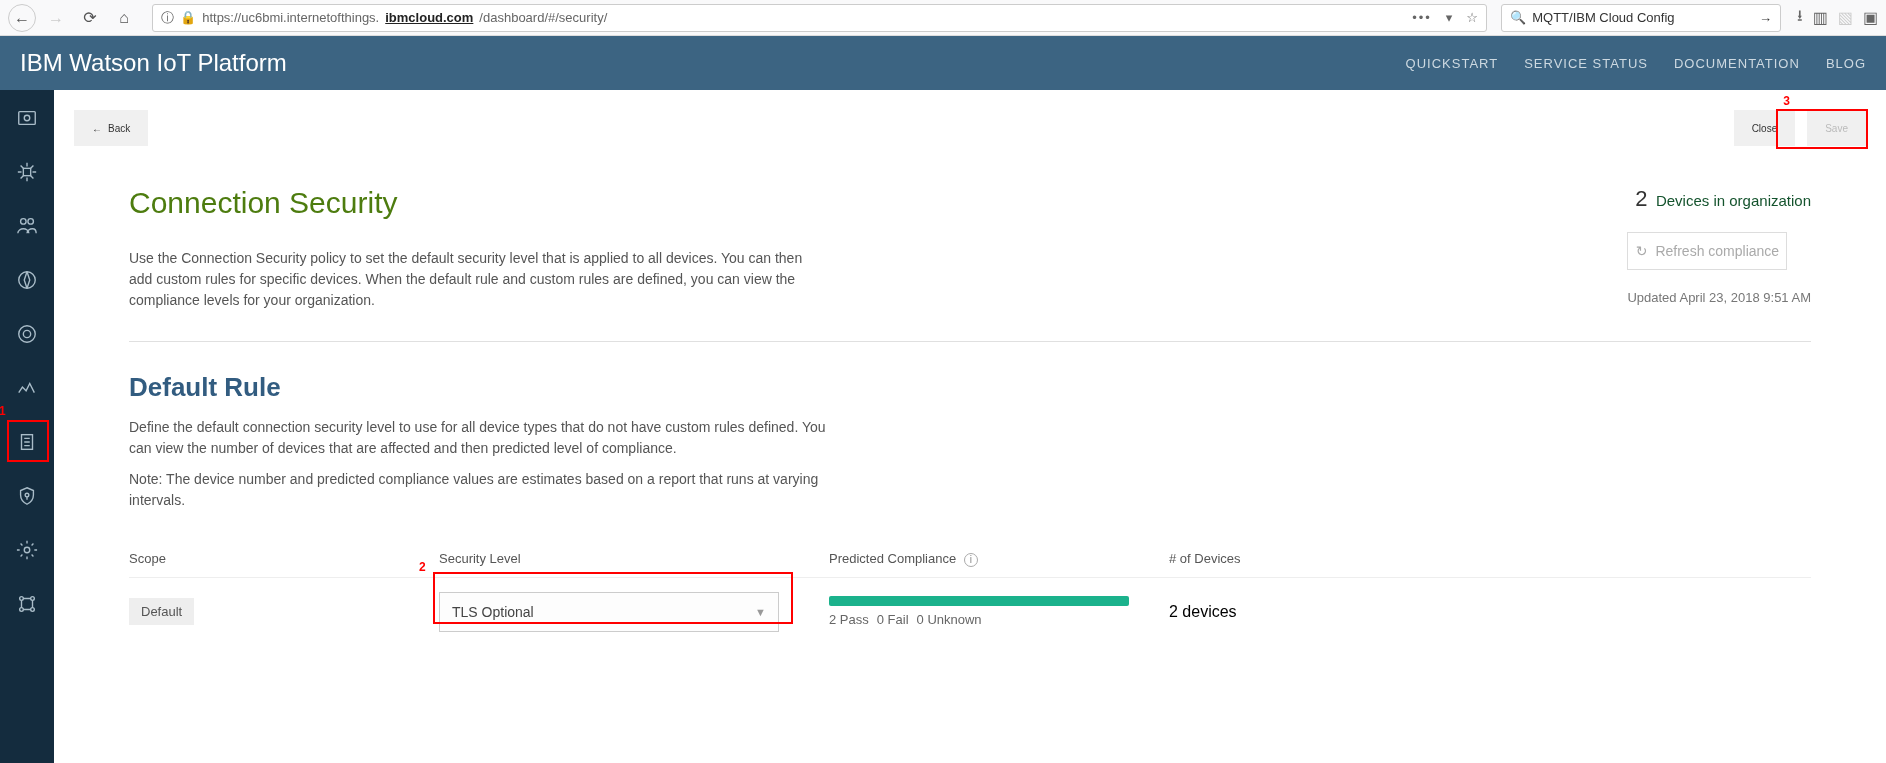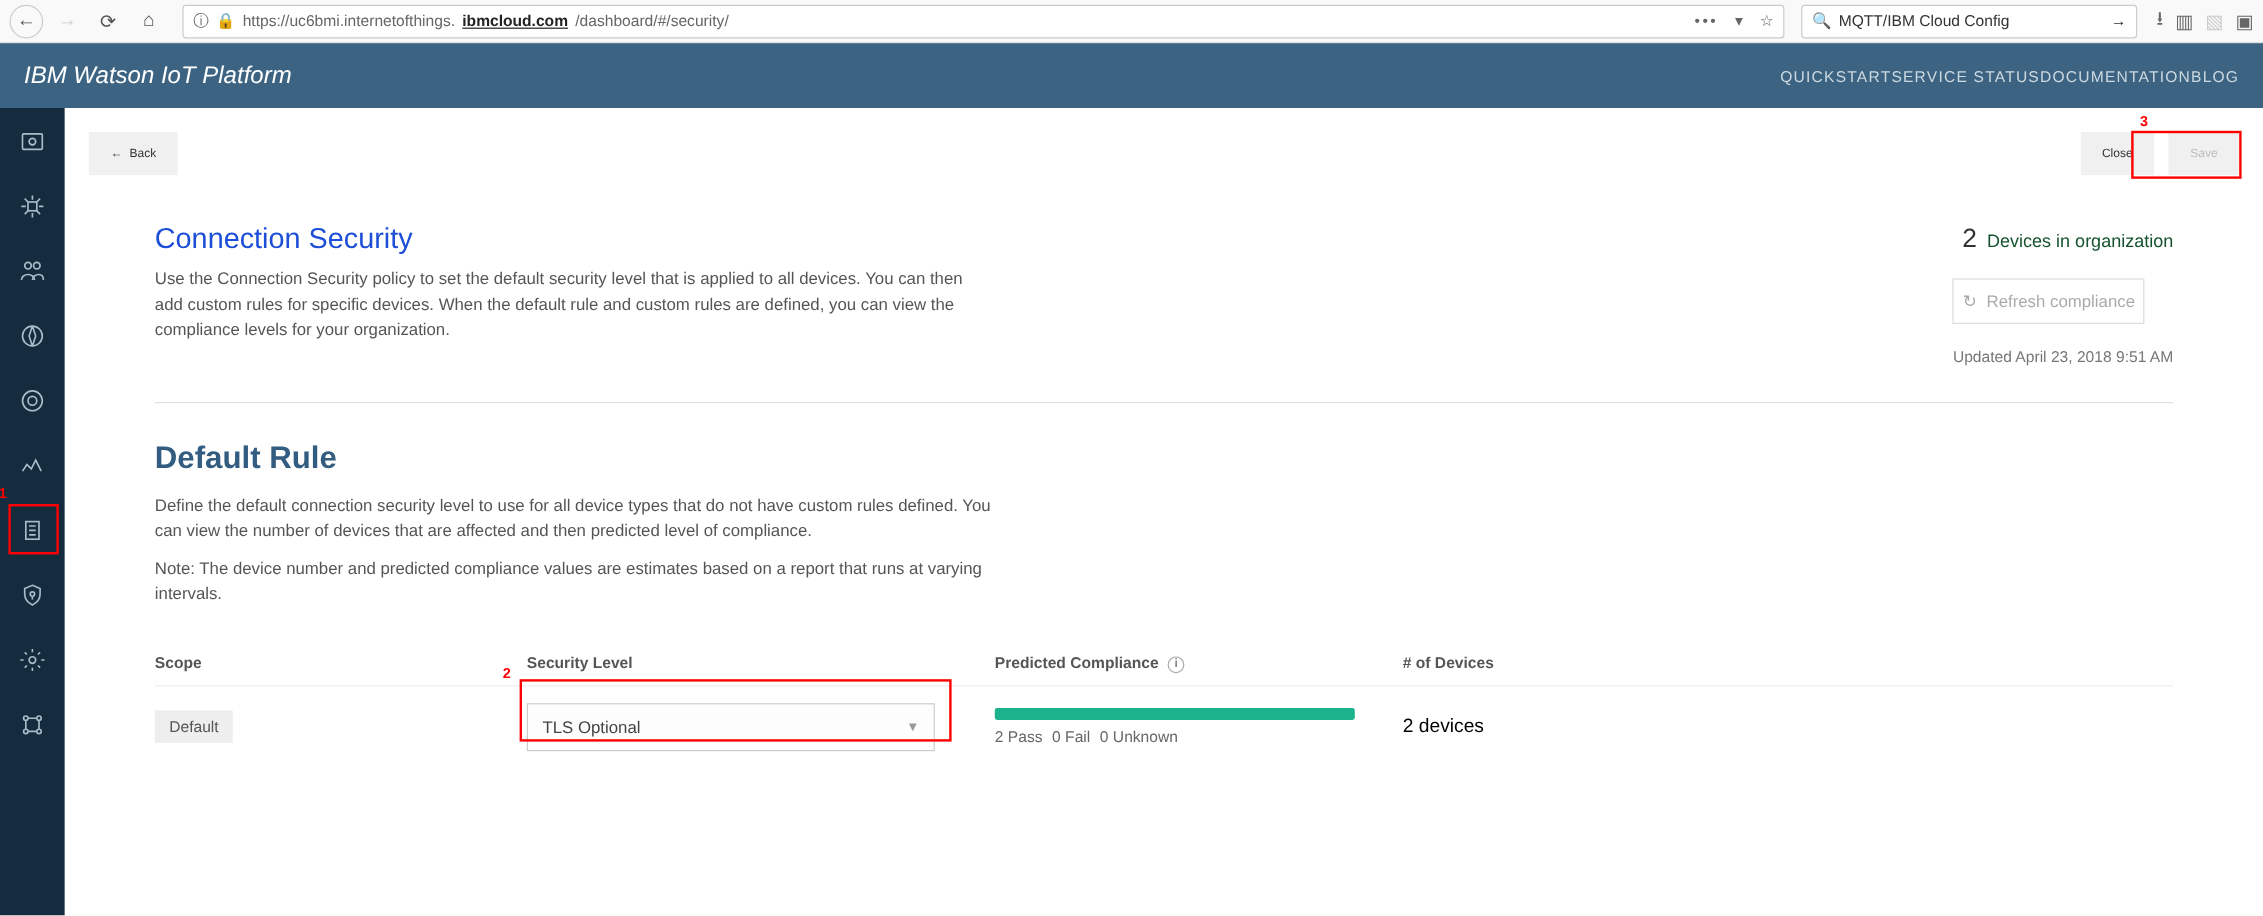--- a/index.html
+++ b/index.html
@@ -5,46 +5,46 @@
   * { box-sizing: border-box; margin: 0; padding: 0; font-family: "Helvetica Neue", Arial, sans-serif; }
   body { width: 1886px; height: 763px; overflow: hidden; background: #fff; }
   .browser-toolbar { height: 36px; display:flex; align-items:center; gap:6px; padding:0 8px; border-bottom:1px solid #ddd; background:#f9f9fa; }
   .nav-btn { width:28px; height:28px; border:1px solid transparent; border-radius:4px; display:flex; align-items:center; justify-content:center; color:#555; }
   .url-bar { flex:1; height:28px; border:1px solid #ccc; border-radius:3px; margin:0 8px; display:flex; align-items:center; padding:0 8px; font-size:13px; color:#666; background:#fff; gap:6px; }
   .url-bar .bold { color:#222; font-weight:600;text-decoration:underline; }
   .search-box { width:280px; height:28px; border:1px solid #ccc; border-radius:3px; display:flex; align-items:center; padding:0 8px; color:#333; font-size:13px; background:#fff; gap:6px; }
   .spacer { flex:1; }
   .tb-icons { display:flex; align-items:center; gap:10px; margin-left:10px; color:#666; }
   .header { height:54px; background:#3c6482; color:#fff; display:flex; align-items:center; padding:0 20px;}
-  .header .title { font-size:20px; font-weight:400;font-style:italic; }
-  .header nav { margin-left:auto; display:flex; }
+  .header .title { font-size:24px; font-weight:400; }
+  .header nav { margin-left:auto; display:flex; gap:26px; }
   .header nav a { color:#cdd9e1; text-transform:uppercase; font-size:13px; letter-spacing:1px; text-decoration:none; }
   .app-body { display:flex; height:calc(763px - 36px - 54px); }
   .sidebar { width:54px; background:#142c3e; display:flex; flex-direction:column; align-items:center; padding-top:14px; gap:26px; position:relative; }
   .sidebar .sicon { width:28px; height:28px; display:flex; align-items:center; justify-content:center; color:#a9bcc8; }
   .sidebar .sicon svg { width:22px; height:22px; }
   .hl-red { position:absolute; border:2px solid red; pointer-events:none; }
   .content { flex:1; background:#fff; position:relative; overflow:auto; }
   .top-actions { display:flex; align-items:center; padding:20px 20px 0 20px; gap:12px;}
   .btn { height:36px; padding:0 18px; display:flex; align-items:center; background:#f0f0f0; border:none; font-size:10px; color:#333; cursor:pointer; }
   .btn.ghost { background:#f0f0f0; color:#bbb; }
   .btn.back::before { content:"←"; margin-right:6px;}
   .page-inner { padding:40px 75px 20px 75px; }
   .two-col { display:flex; justify-content:space-between; align-items:flex-start; }
-  h1 { color:#1d4ed8; font-size:24px; font-weight:400; margin-bottom:8px; }
+  h1 { color:#4d7c0f; font-size:30px; font-weight:400; margin-bottom:28px; }
   p.desc { color:#555; max-width:700px; line-height:1.5; font-size:14px; }
   .org-box { text-align:right; }
   .org-num { font-size:22px; color:#333; margin-right:4px;}
   .org-txt { font-size:15px; color:#14532d; }
   .refresh-btn { margin-top:20px; border:1px solid #ddd; background:#fff; color:#aaa; height:38px; width:160px; display:flex; align-items:center; justify-content:center; gap:8px; font-size:14px;}
   .updated { color:#777; font-size:13px; margin-top:20px; }
   .divider { border-top:1px solid #e0e0e0; margin:30px 0; }
   h2 { color:#325c80; font-size:26px; font-weight:700; margin-bottom:14px; }
   table.rule { width:100%; margin-top:30px; border-collapse:collapse; }
-  table.rule th { text-align:left; font-size:13px; color:#555; font-weight:700; padding:10px 0; }
+  table.rule th { text-align:left; font-size:13px; color:#555; font-weight:400; padding:10px 0; }
   table.rule td { padding:14px 0; border-top:1px solid #eee; vertical-align:middle; }
   .scope-chip { display:inline-block; background:#eee; color:#555; padding:6px 12px; font-size:13px; }
   .sel { width:340px; height:40px; border:1px solid #ccc; display:flex; align-items:center; justify-content:space-between; padding:0 12px; font-size:14px; color:#444; background:#fdfdfd;gap:20px;}
   .sel .caret { color:#999; font-size:11px; }
   .bar { width:300px; height:10px; background:#1bb28c; border-radius:2px; }
   .legend { font-size:13px; color:#666; margin-top:6px; display:flex; gap:8px; }
   .red-label { position:absolute; color:red; font-size:12px; font-weight:600; }
   .info-icon { display:inline-block; width:14px; height:14px; border:1px solid #aaa; border-radius:50%; font-size:10px; text-align:center; line-height:12px; color:#888; margin-left:4px; vertical-align:middle;}
   .lock-green{color:#4caf50;}
 </style>

